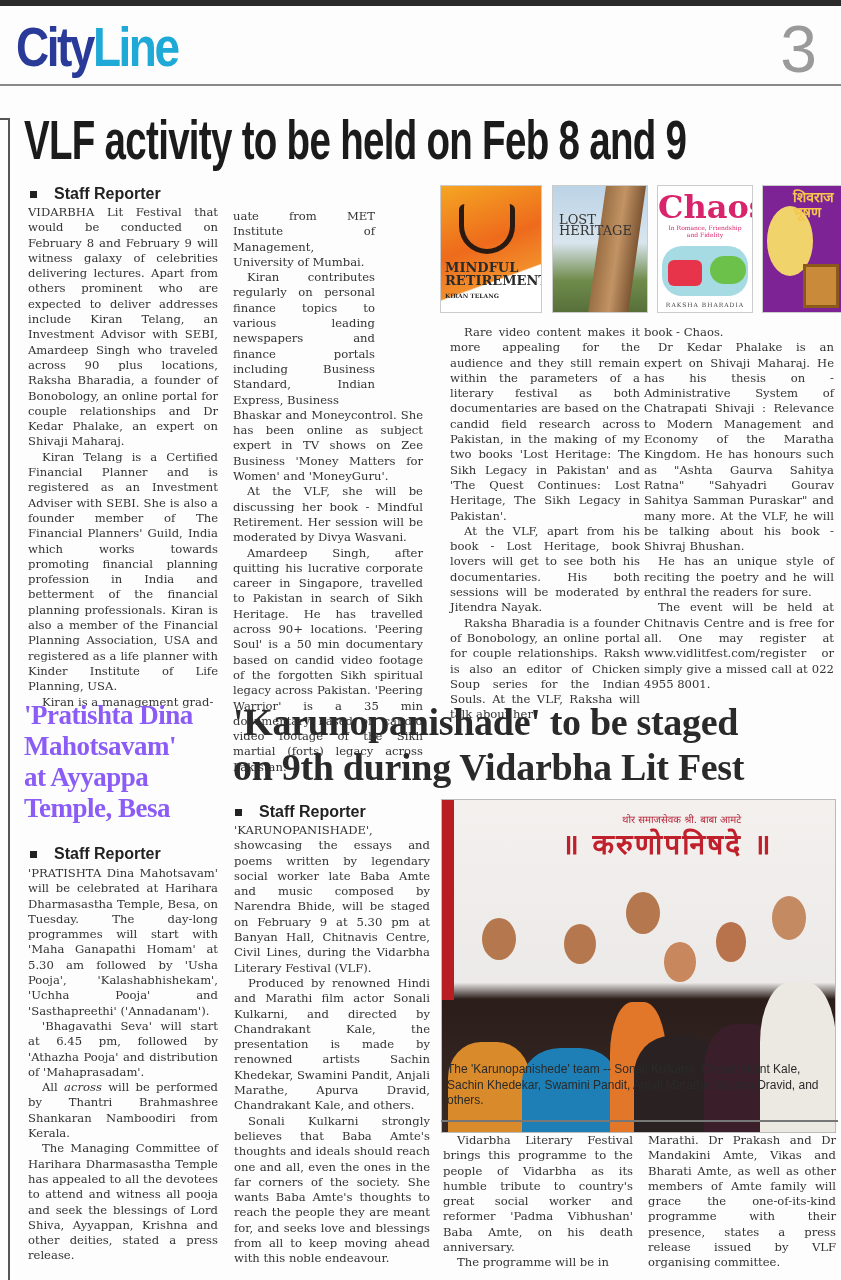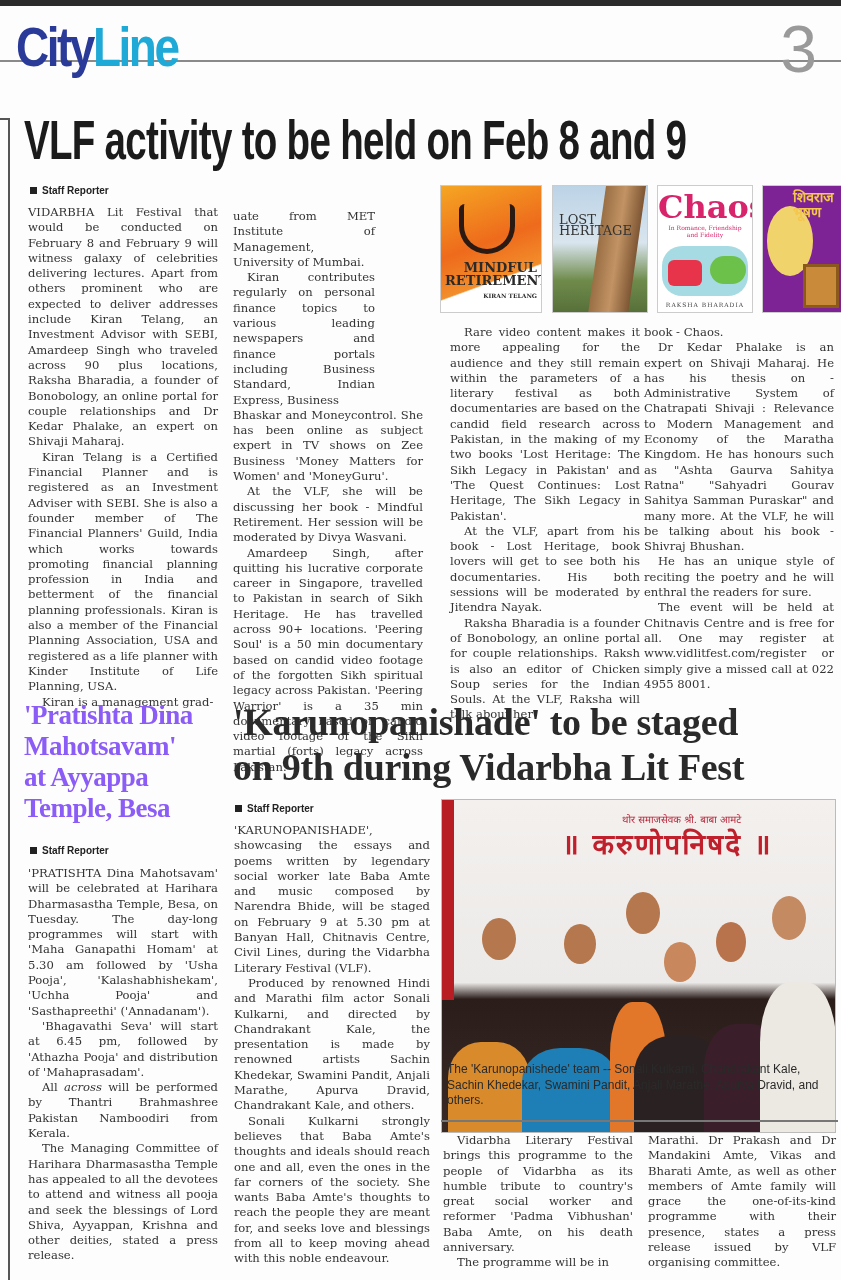--- a/index.html
+++ b/index.html
@@ -1,42 +1,42 @@
 <!DOCTYPE html>
 <html><head>
 <meta charset="utf-8">
 <style>
   * { box-sizing: border-box; margin: 0; padding: 0; }
   html, body { width: 841px; height: 1280px; background: #fdfdfd; overflow: hidden; }
   body { position: relative; font-family: "DejaVu Serif", serif; color: #2a2a2a; }
 
   .topbar { position: absolute; left: 0; top: 0; width: 841px; height: 6px; background: #2b2b2b; }
-  .masthead { position: absolute; left: 0; top: 6px; width: 841px; height: 56px; border-bottom: 2px solid #8a8a8a; }
+  .masthead { position: absolute; left: 0; top: 6px; width: 841px; height: 80px; border-bottom: 2px solid #8a8a8a; }
   .logo { position: absolute; left: 16px; top: 6px; font-family: "Liberation Sans", sans-serif; font-weight: bold; font-size: 56px; letter-spacing: -3px; transform: scaleX(0.82); transform-origin: left top; line-height: 70px; }
   .logo .city { color: #2a3a98; }
   .logo .line { color: #1ea9d6; }
   .pagenum { position: absolute; right: 24px; top: 6px; font-family: "Liberation Sans", sans-serif; font-size: 66px; color: #9a9a9a; line-height: 74px; font-weight: 300; }
 
   .leftrule { position: absolute; left: 8px; top: 120px; width: 2px; height: 1160px; background: #555; }
   .leftrule-top { position: absolute; left: 0; top: 118px; width: 10px; height: 2px; background: #555; }
 
   .headline1 { position: absolute; left: 24px; top: 108px; font-family: "Liberation Sans", sans-serif; font-weight: bold; font-size: 55px; color: #1b1b1b; letter-spacing: -1px; transform: scaleX(0.70); transform-origin: left top; white-space: nowrap; line-height: 64px; }
 
-  .byline { position: absolute; font-family: "Liberation Sans", sans-serif; font-weight: bold; font-size: 10px; color: #222; display: flex; align-items: center; gap: 5px; }
+  .byline { position: absolute; font-family: "Liberation Sans", sans-serif; font-weight: bold; font-size: 16px; color: #222; display: flex; align-items: center; gap: 17px; }
   .byline .sq { width: 7px; height: 7px; background: #222; display: inline-block; }
 
   .col { position: absolute; font-size: 11.6px; line-height: 15.3px; text-align: justify; color: #333; }
   .col p { text-indent: 14px; }
   .col p.noindent { text-indent: 0; }
   .col em { font-style: italic; }
 
   .books { position: absolute; left: 440px; top: 185px; width: 396px; height: 128px; }
   .book { position: absolute; top: 0; height: 128px; border: 1px solid #ccc; overflow: hidden; }
   .b1 { left: 0; width: 102px; background: linear-gradient(160deg, #f5a623 0%, #ee6a1c 45%, #f28e2b 70%, #fff 71%); }
-  .b1 .title { position: absolute; bottom: 10px; left: 4px; right: 4px; font-size: 13px; font-weight: bold; color: #2a2a2a; text-align: right; line-height: 13px; font-family: "DejaVu Serif", serif; }
+  .b1 .title { position: absolute; bottom: 10px; left: 4px; right: 4px; font-size: 13px; font-weight: bold; color: #2a2a2a; text-align: left; line-height: 13px; font-family: "DejaVu Serif", serif; }
   .b1 .chair { position: absolute; left: 18px; top: 18px; width: 56px; height: 50px; border: 5px solid #2b1a12; border-radius: 6px 6px 30px 30px; border-top: none; }
   .b2 { left: 112px; width: 96px; background: linear-gradient(180deg, #bcd3e6 0%, #d9e5ee 45%, #6f8b4b 75%, #57703a 100%); }
   .b2 .rock { position: absolute; left: 44px; top: 0; width: 40px; height: 128px; background: linear-gradient(90deg, #9a6f44, #c29364, #7d5634); transform: skewX(-8deg); }
   .b2 .title { position: absolute; left: 6px; top: 28px; font-size: 13px; color: #333; line-height: 11px; }
   .b3 { left: 217px; width: 96px; background: #fff; }
   .b3 .title { position: absolute; left: 0; right: 0; top: 4px; text-align: center; font-size: 32px; color: #d8246b; font-weight: bold; line-height: 34px; }
   .b3 .scene { position: absolute; left: 4px; right: 4px; top: 60px; height: 50px; background: #a6dbe3; border-radius: 20px; }
   .b3 .car { position: absolute; left: 10px; top: 74px; width: 34px; height: 26px; background: #e8344a; border-radius: 6px; }
   .b3 .bush { position: absolute; left: 52px; top: 70px; width: 36px; height: 28px; background: #6cc14a; border-radius: 14px; }
   .b3 .author { position: absolute; left: 0; right: 0; bottom: 4px; text-align: center; font-size: 6px; letter-spacing: 1px; color: #444; }
@@ -150,21 +150,21 @@
   <span class="sq"></span>
   <span>Staff Reporter</span>
 </div>
 
 <div class="col" style="left:28px; top:866px; width:190px;">
   <p class="noindent">'PRATISHTA Dina Mahotsavam' will be celebrated at Harihara Dharmasastha Temple, Besa, on Tuesday. The day-long programmes will start with 'Maha Ganapathi Homam' at 5.30 am followed by 'Usha Pooja', 'Kalashabhishekam', 'Uchha Pooja' and 'Sasthapreethi' ('Annadanam').</p>
   <p>'Bhagavathi Seva' will start at 6.45 pm, followed by 'Athazha Pooja' and distribution of 'Mahaprasadam'.</p>
   <p>
     <span>All</span>
     <em>across</em>
-    <span>will be performed by Thantri Brahmashree Pakistan Namboodiri from Kerala.</span>
+    <span>will be performed by Thantri Brahmashree Shankaran Namboodiri from Kerala.</span>
   </p>
   <p>The Managing Committee of Harihara Dharmasastha Temple has appealed to all the devotees to attend and witness all pooja and seek the blessings of Lord Shiva, Ayyappan, Krishna and other deities, stated a press release.</p>
 </div>
 
 <h2 class="headline3">
   <span>'Karunopanishade' to be staged</span><br>
   <span>on 9th during Vidarbha Lit Fest</span>
 </h2>
 
 <div class="byline" style="left:235px; top:803px;">

